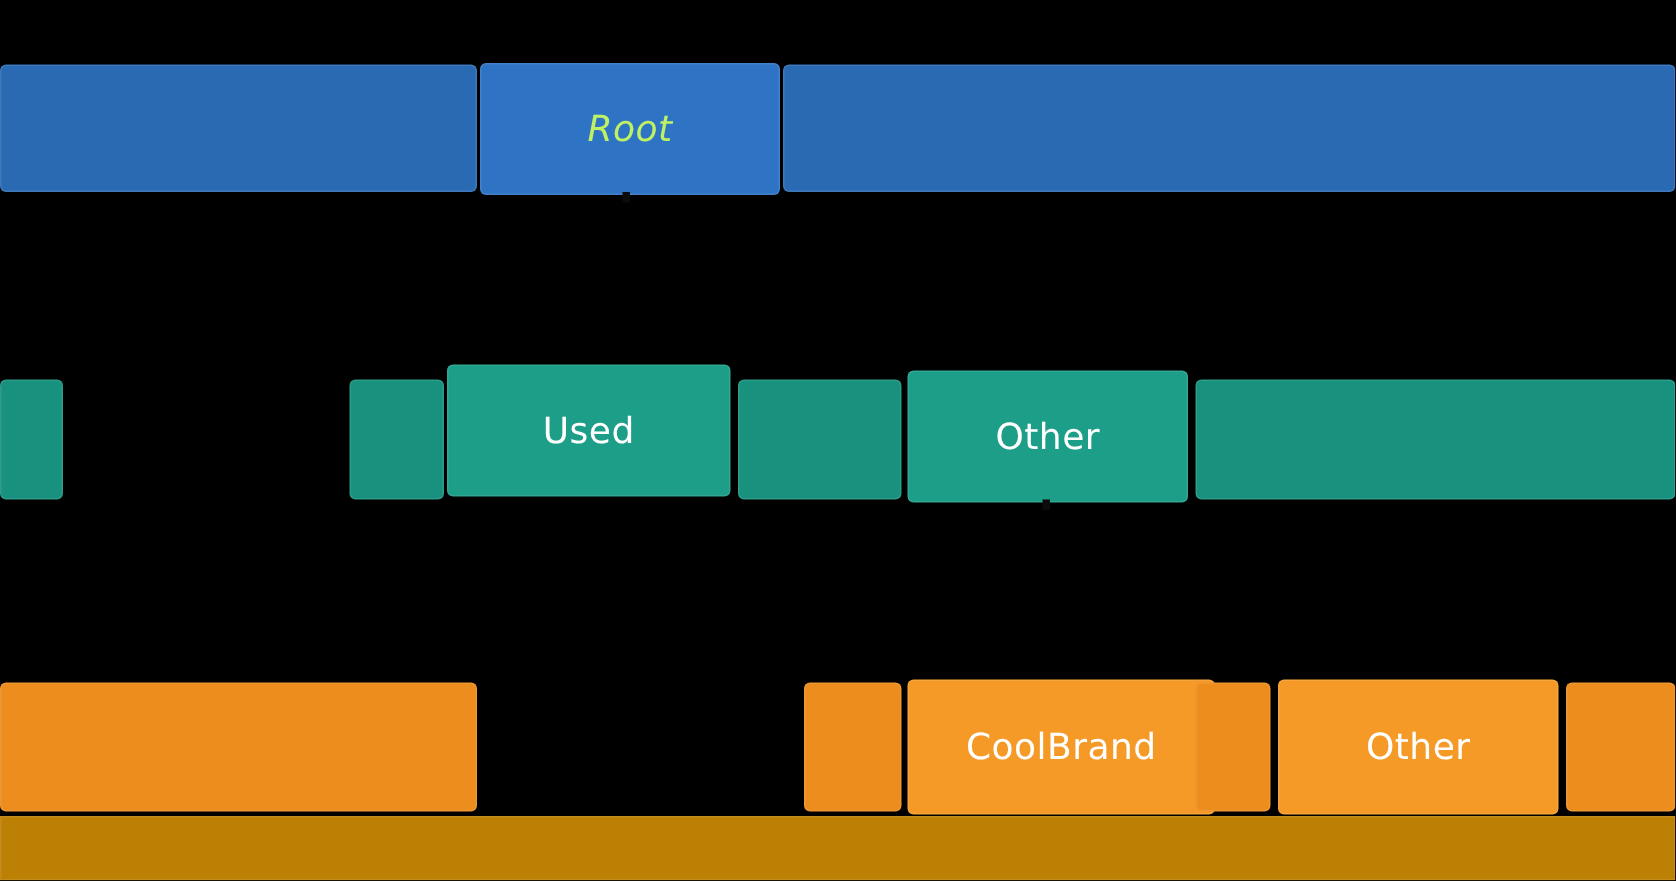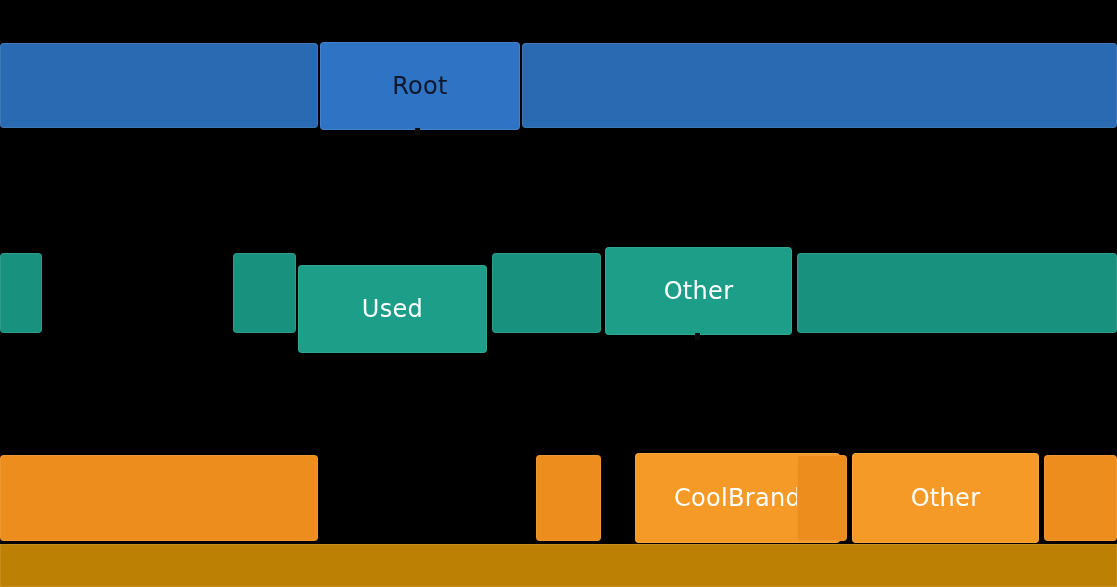--- a/index.html
+++ b/index.html
@@ -36,36 +36,36 @@
     position: absolute;
     background: #0b0b0b;
   }
 </style>
 </head>
 <body>
 
 <div id="stage">
     <div class="seg" style="left: 0px; width: 318px; top: 43px; height: 85px; background: rgb(42, 106, 179);"></div>
     <div class="seg" style="left: 320px; width: 200px; top: 42px; height: 88px; background: rgb(47, 115, 196);">
-      <span class="lbl" style="color: #0f172a;">Root</span>
+      <span class="lbl" style="color: #bef264; font-style: italic;">Root</span>
     </div>
     <div class="seg" style="left: 522px; width: 595px; top: 43px; height: 85px; background: rgb(42, 106, 179);"></div>
     <div class="seg" style="left: 0px; width: 42px; top: 253px; height: 80px; background: rgb(24, 145, 126);"></div>
     <div class="seg" style="left: 233px; width: 63px; top: 253px; height: 80px; background: rgb(24, 145, 126);"></div>
-    <div class="seg" style="left: 298px; width: 189px; top: 265px; height: 88px; background: rgb(29, 158, 136);">
+    <div class="seg" style="left: 298px; width: 189px; top: 243px; height: 88px; background: rgb(29, 158, 136);">
       <span class="lbl" style="color: rgb(255, 255, 255);">Used</span>
     </div>
     <div class="seg" style="left: 492px; width: 109px; top: 253px; height: 80px; background: rgb(24, 145, 126);"></div>
     <div class="seg" style="left: 605px; width: 187px; top: 247px; height: 88px; background: rgb(29, 158, 136);">
       <span class="lbl" style="color: rgb(255, 255, 255);">Other</span>
     </div>
     <div class="seg" style="left: 797px; width: 320px; top: 253px; height: 80px; background: rgb(24, 145, 126);"></div>
     <div class="seg" style="left: 0px; width: 318px; top: 455px; height: 86px; background: rgb(236, 141, 29);"></div>
     <div class="seg" style="left: 536px; width: 65px; top: 455px; height: 86px; background: rgb(236, 141, 29);"></div>
-    <div class="seg" style="left: 605px; width: 205px; top: 453px; height: 90px; background: rgb(245, 154, 39); margin-left: 30px;">
+    <div class="seg" style="left: 605px; width: 205px; top: 453px; height: 90px; background: rgb(245, 154, 39);">
       <span class="lbl" style="color: rgb(255, 255, 255);">CoolBrand</span>
     </div>
     <div class="seg" style="left: 797px; width: 50px; top: 455px; height: 86px; background: rgb(236, 141, 29);"></div>
     <div class="seg" style="left: 852px; width: 187px; top: 453px; height: 90px; background: rgb(245, 154, 39);">
       <span class="lbl" style="color: rgb(255, 255, 255);">Other</span>
     </div>
     <div class="seg" style="left: 1044px; width: 73px; top: 455px; height: 86px; background: rgb(236, 141, 29);"></div>
     <div class="seg" style="left: 0px; width: 1117px; top: 544px; height: 43px; background: rgb(188, 129, 4); border-radius: 0px;"></div>
     <div class="stub" style="left: 415px; top: 128px; width: 5px; height: 7px;"></div>
     <div class="stub" style="left: 695px; top: 333px; width: 5px; height: 7px;"></div>

